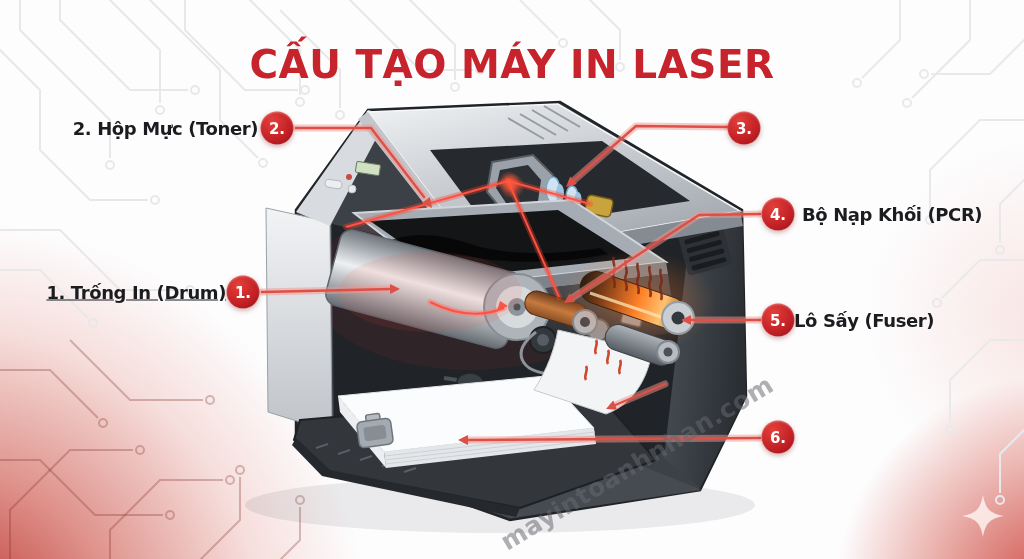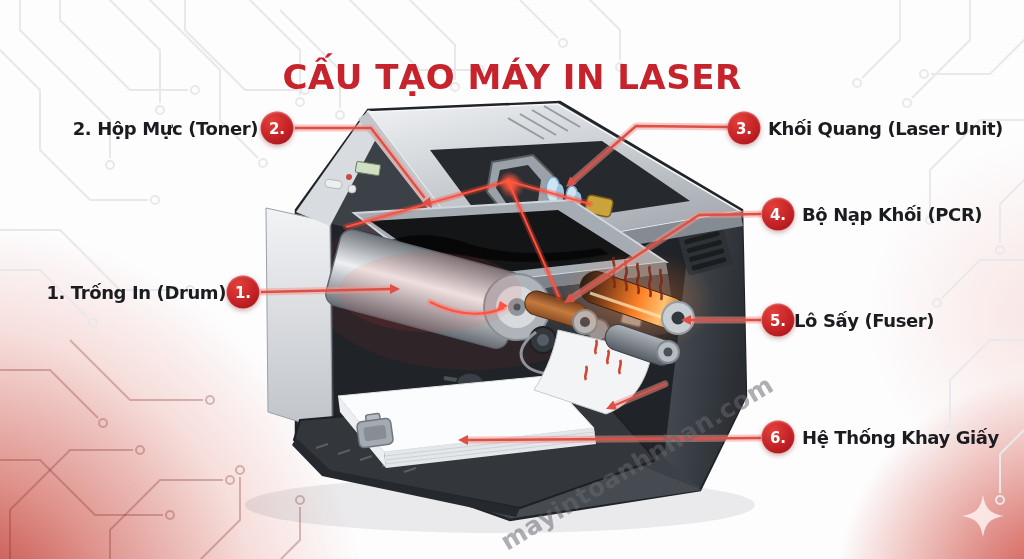--- a/index.html
+++ b/index.html
@@ -6,25 +6,25 @@
   body{width:1024px;height:559px;overflow:hidden;font-family:"DejaVu Sans","Liberation Sans",sans-serif;}
   .stage{position:relative;width:1024px;height:559px;overflow:hidden;
     background:
       radial-gradient(circle 300px at 1052px 592px, rgba(200,52,42,0.88) 0%, rgba(215,96,84,0.42) 45%, rgba(255,255,255,0) 72%),
       radial-gradient(circle 250px at 1042px 315px, rgba(238,180,172,0.33) 0%, rgba(255,255,255,0) 70%),
       radial-gradient(circle 600px at -50px 640px, rgba(178,30,22,0.95) 0%, rgba(198,58,45,0.55) 28%, rgba(226,134,122,0.26) 52%, rgba(255,255,255,0) 70%),
       #fdfdfe;}
   svg{position:absolute;left:0;top:0;}
   #bg-traces{z-index:1;}
   #scene{z-index:2;}
-  .page-title{position:absolute;z-index:3;top:34px;left:0;width:100%;text-align:center;
-    font-size:34px;font-weight:bold;letter-spacing:0.5px;color:#c6232c;white-space:nowrap;}
+  .page-title{position:absolute;z-index:3;top:16px;left:0;width:100%;text-align:center;
+    font-size:39px;font-weight:bold;letter-spacing:0.5px;color:#c6232c;white-space:nowrap;}
   .callout-label{position:absolute;z-index:3;transform:translateY(-50%);font-size:18px;font-weight:bold;
     letter-spacing:-0.4px;color:#1b1c1f;white-space:nowrap;}
-  #label-1{right:798px;top:292px;}
+  #label-1{right:798px;top:292px;text-decoration:underline;}
   #label-2{right:766px;top:128px;}
   #label-3{left:768px;top:128px;}
   #label-4{left:802px;top:214px;}
   #label-5{left:794px;top:320px;}
   #label-6{left:802px;top:437px;}
   .badge{position:absolute;z-index:3;width:33px;height:33px;border-radius:50%;
     background:radial-gradient(circle at 35% 28%, #e33f3a 0%, #c01f24 62%, #911216 100%);
     color:#fff;font-weight:bold;font-size:15px;display:flex;align-items:center;justify-content:center;
     transform:translate(-50%,-50%);
     box-shadow:0 2px 5px rgba(120,20,15,0.35), inset 0 1px 2px rgba(255,255,255,0.35);}
@@ -342,24 +342,22 @@
       </g>
     </g>
 
     <path d="M983,495 C985.5,509 990,513.5 1004,516 C990,518.5 985.5,523 983,537 C980.5,523 976,518.5 962,516 C976,513.5 980.5,509 983,495 Z" fill="rgba(255,246,245,0.8)"></path>
   </svg>
 
   <h1 class="page-title">CẤU TẠO MÁY IN LASER</h1>
 
   <div class="callout-label" id="label-1">1. Trống In (Drum)</div>
   <div class="callout-label" id="label-2">2. Hộp Mực (Toner)</div>
-  <div class="callout-label" id="label-3">Khối Quang (Laser Unit)</div>
   <div class="callout-label" id="label-4">Bộ Nạp Khối (PCR)</div>
   <div class="callout-label" id="label-5">Lô Sấy (Fuser)</div>
-  <div class="callout-label" id="label-6">Hệ Thống Khay Giấy</div>
 
   <div class="badge" id="badge-1">1.</div>
   <div class="badge" id="badge-2">2.</div>
   <div class="badge" id="badge-3">3.</div>
   <div class="badge" id="badge-4">4.</div>
   <div class="badge" id="badge-5">5.</div>
   <div class="badge" id="badge-6">6.</div>
 
   <div class="watermark">mayintoanhnhan.com</div>
 

